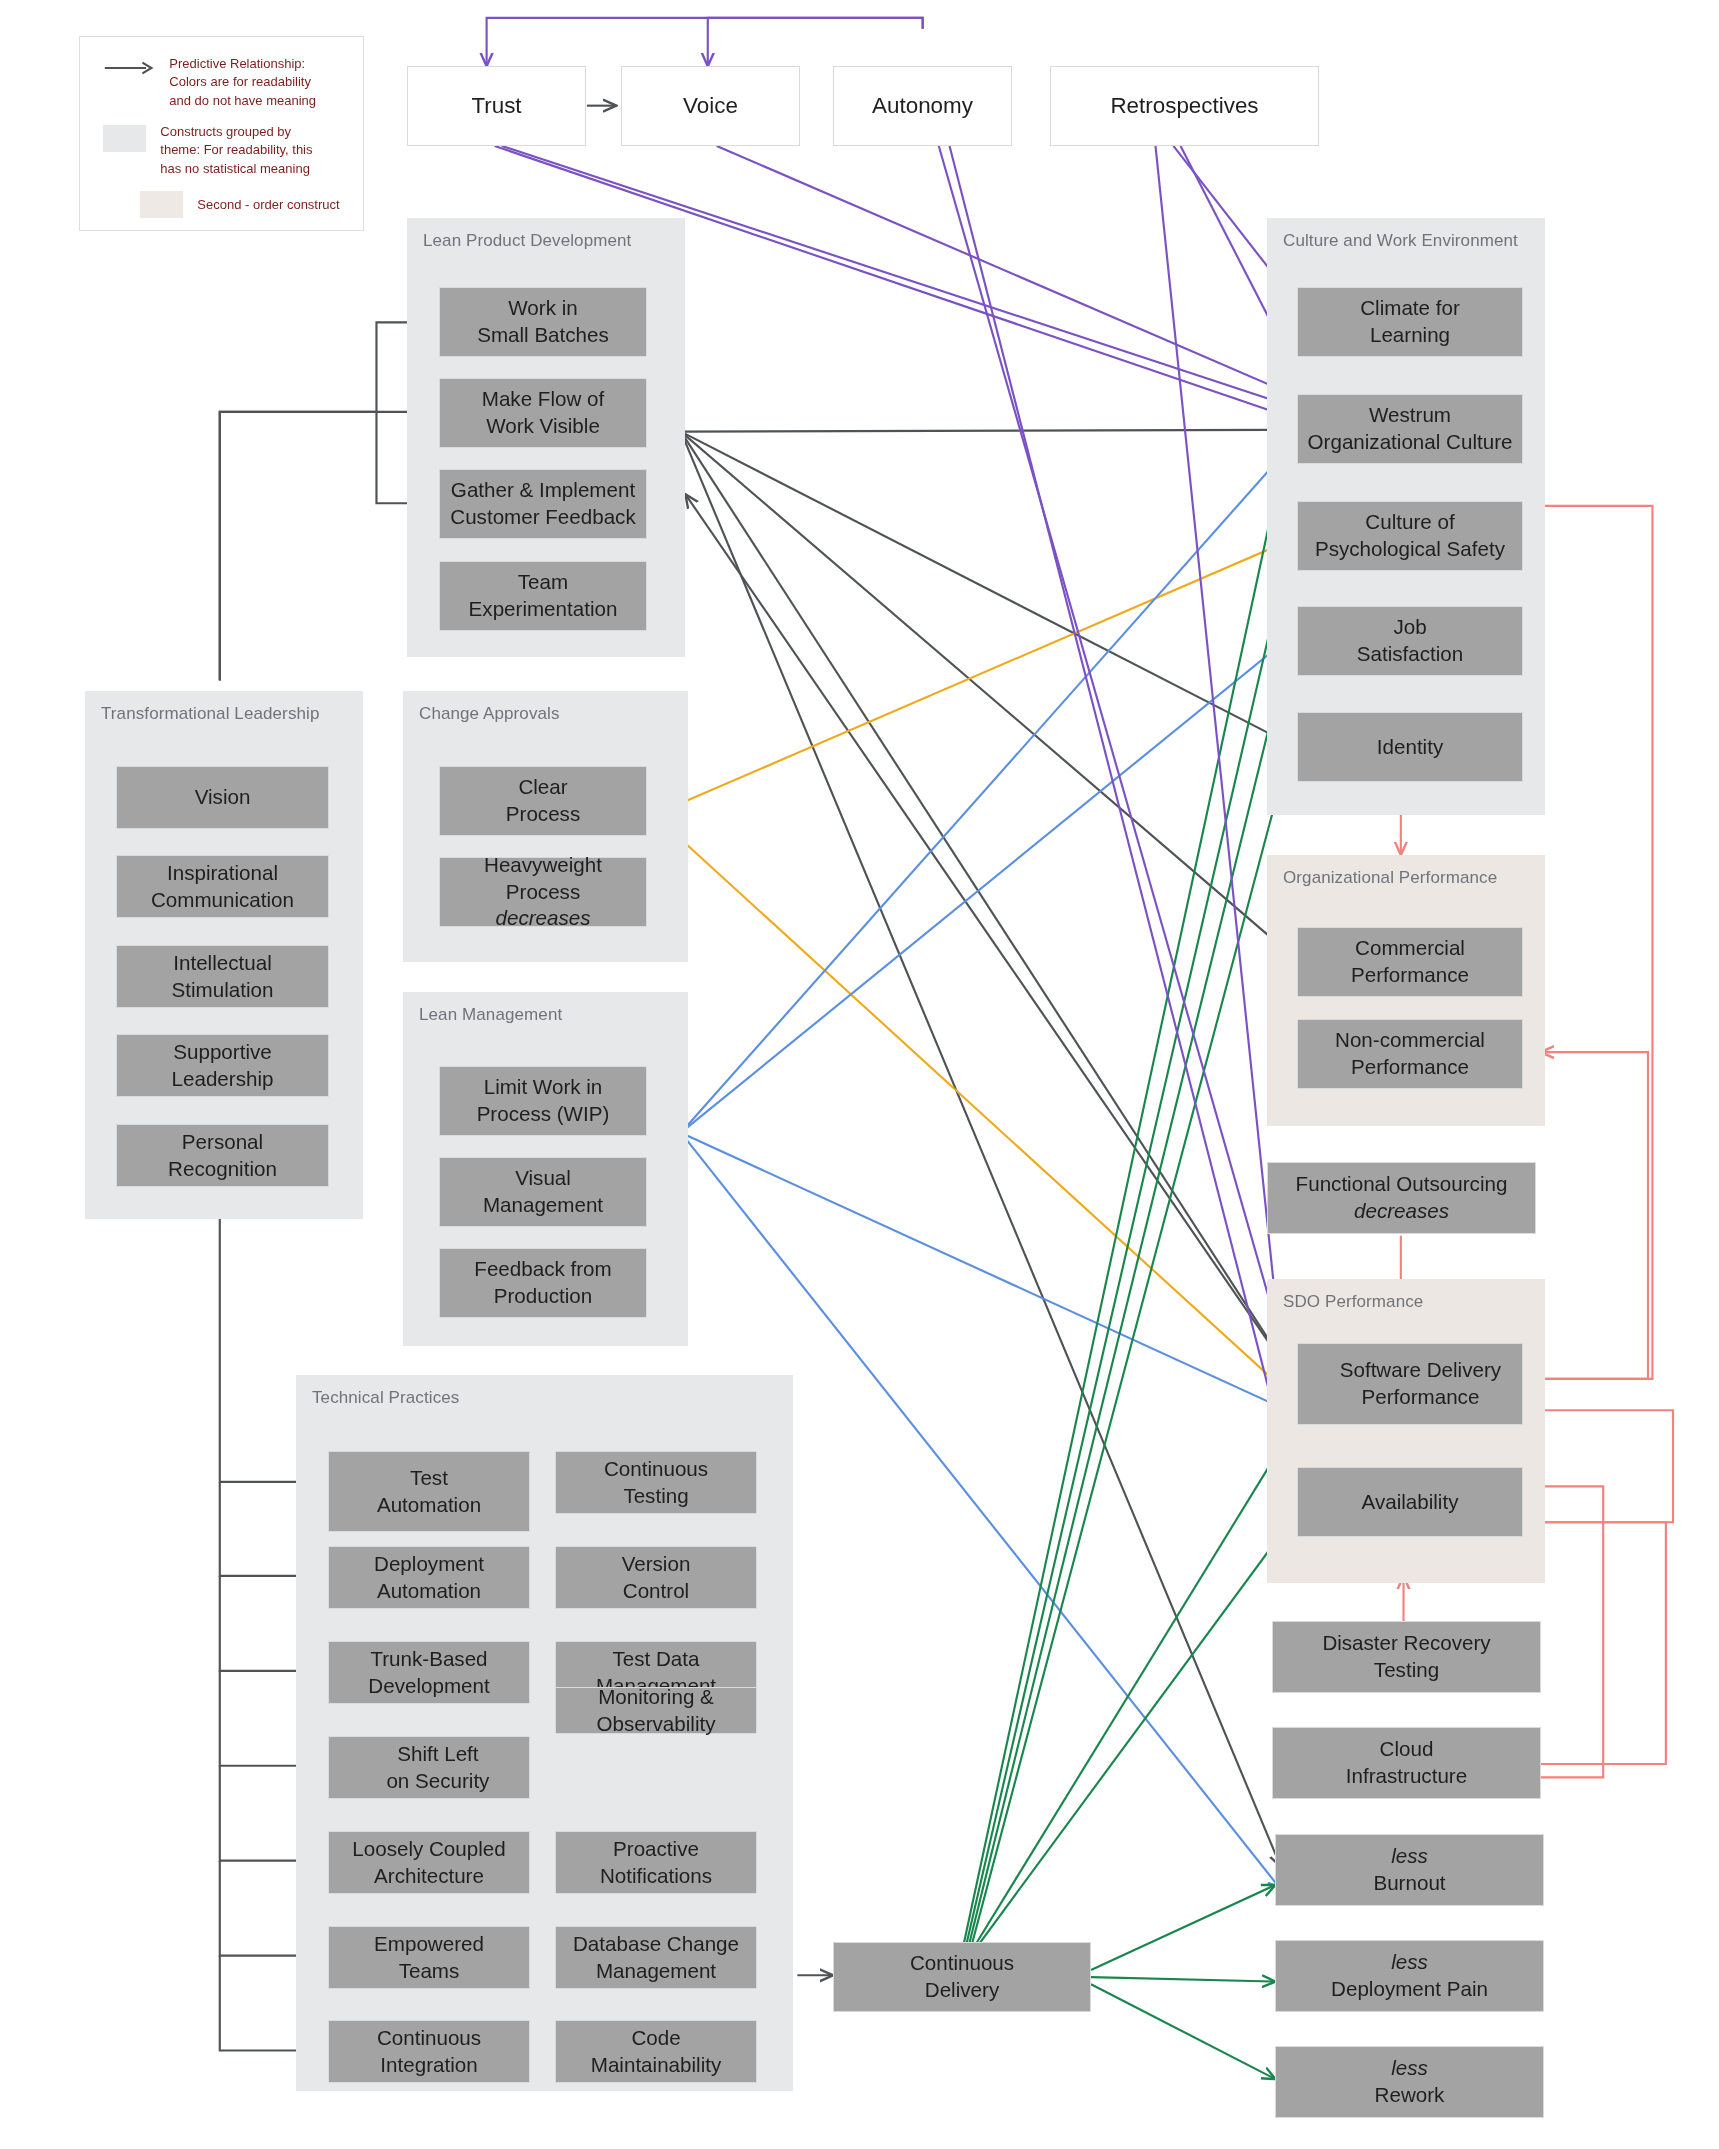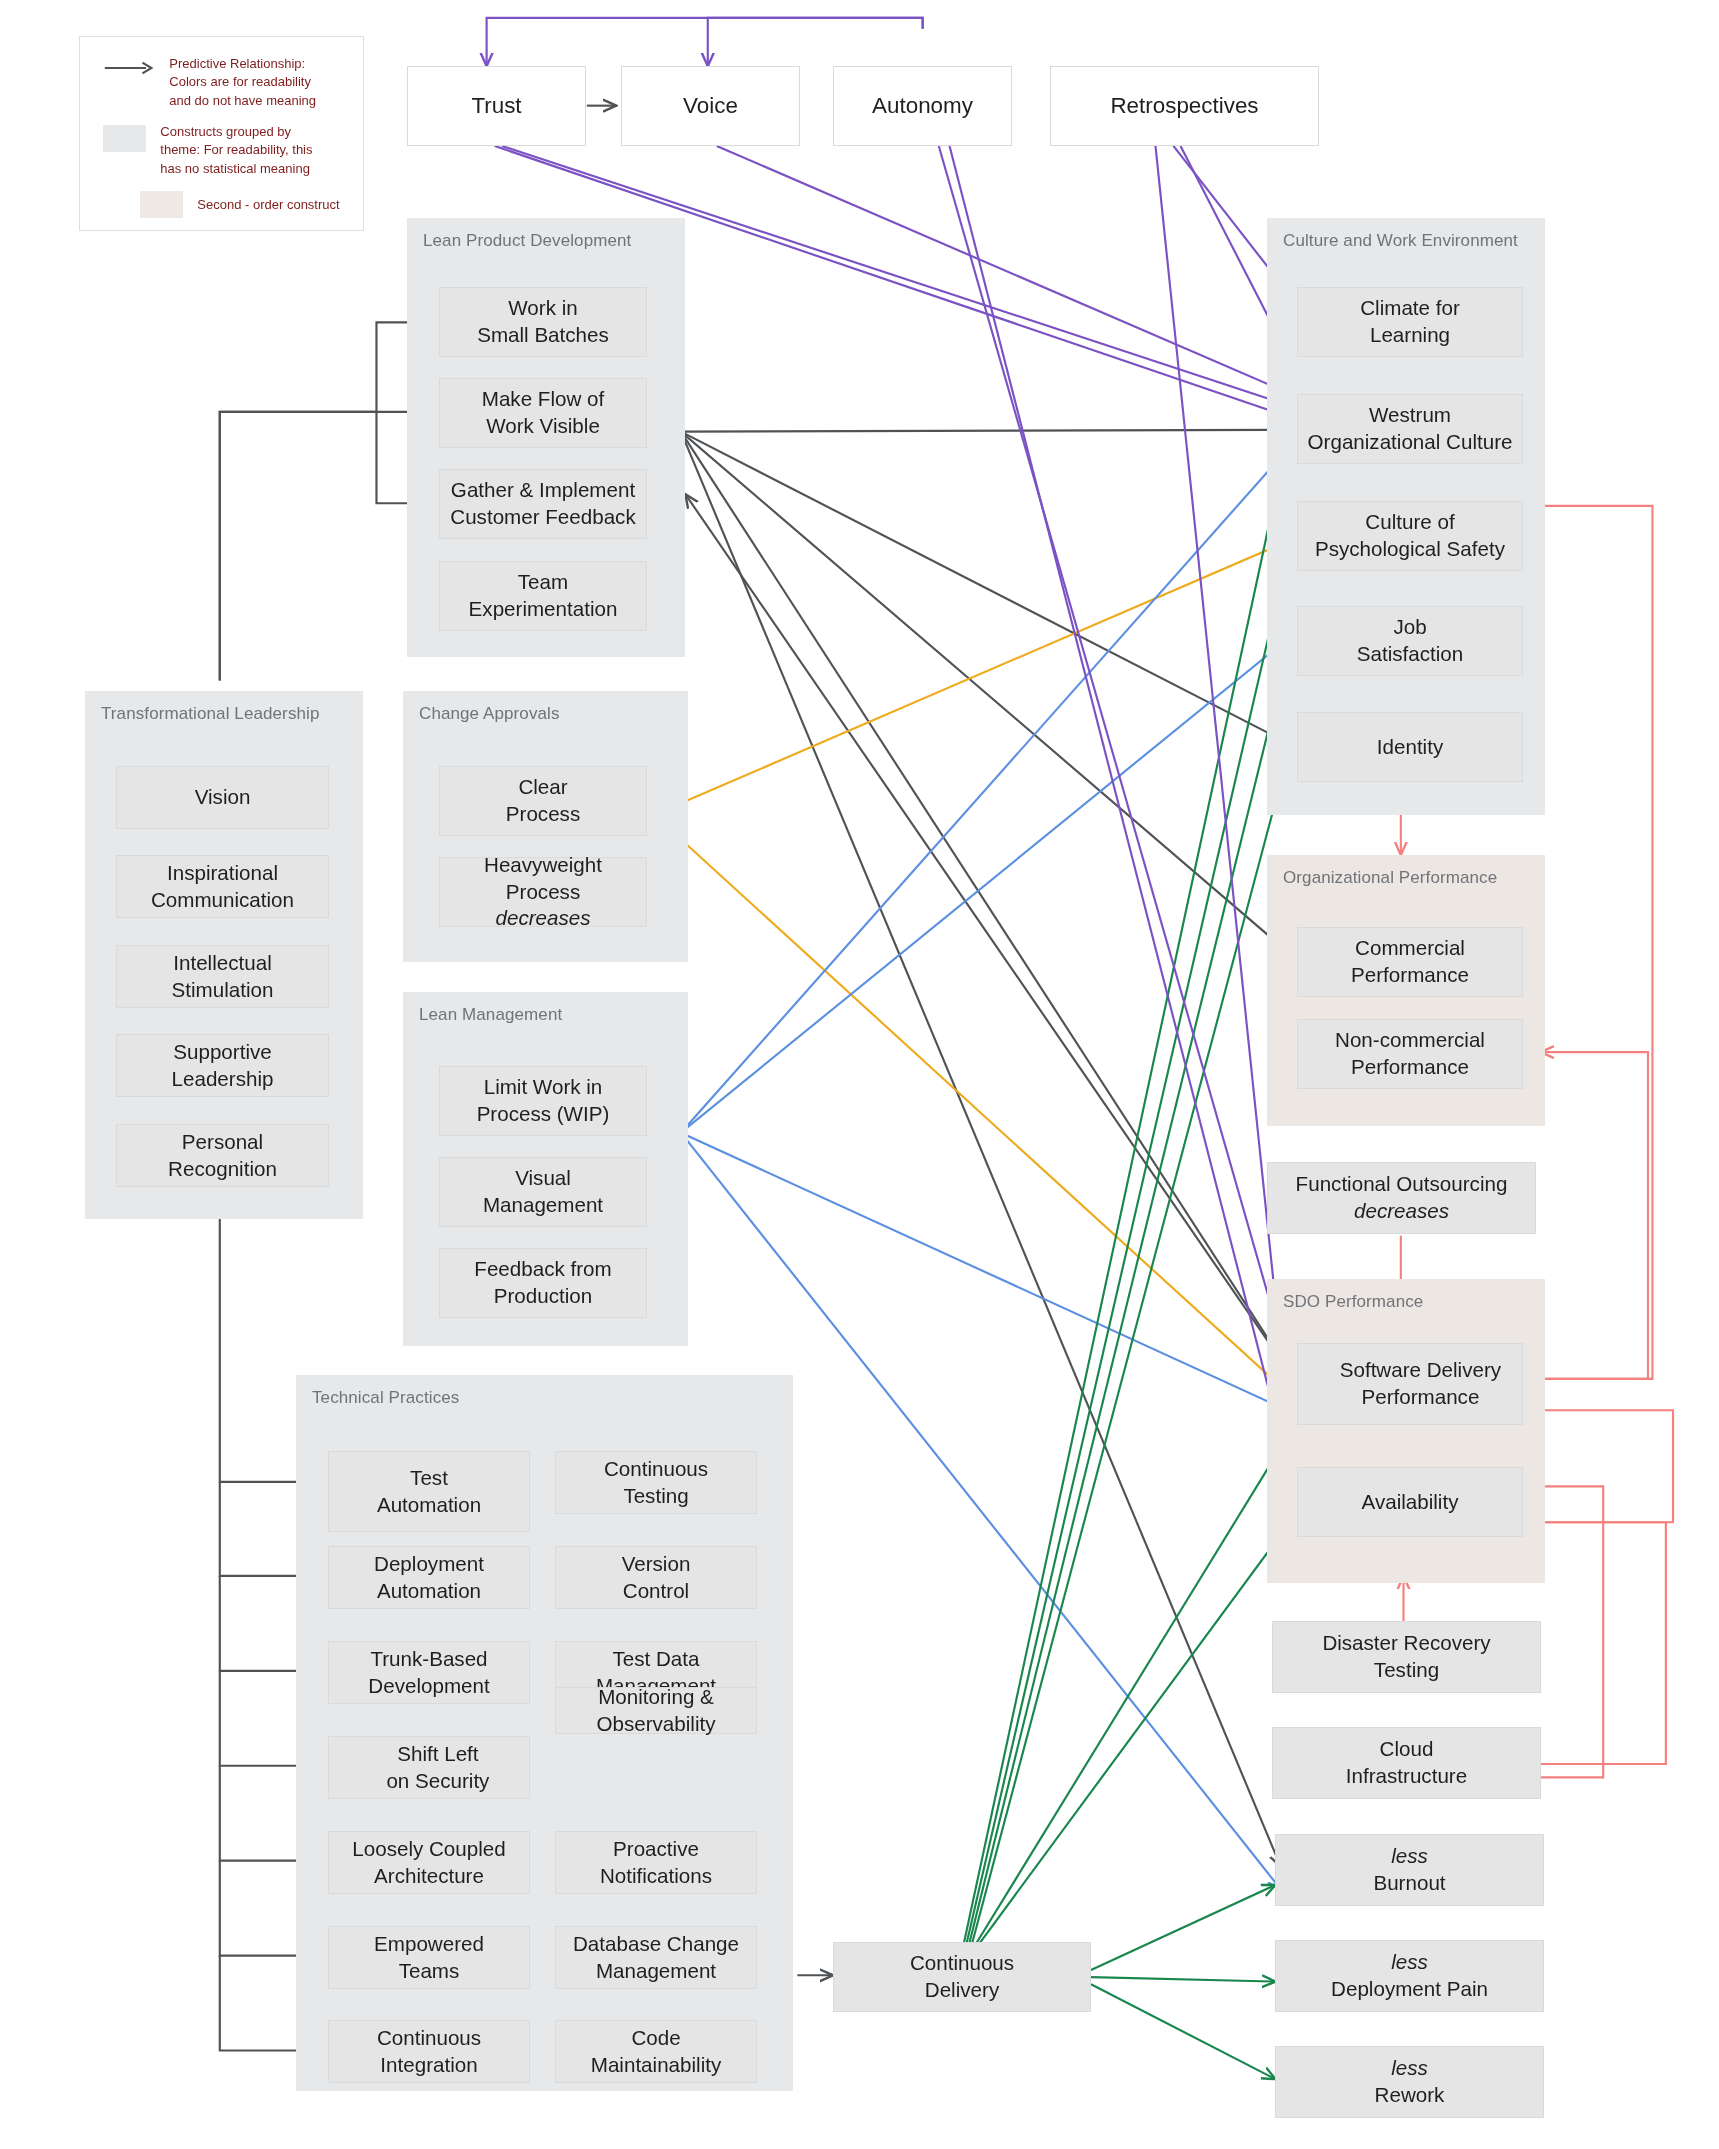--- a/index.html
+++ b/index.html
@@ -14,21 +14,21 @@
   
   .group{position:absolute;background:#e6e8e9;}
   .group.second{background:#ece7e3;}
   .group-title{
     position:absolute;left:16px;top:12.5px;
     font-size:17px;color:#70747a;letter-spacing:0.1px;white-space:nowrap;
   }
 
   
   .node{
-    position:absolute;background:#e5e5e5;border:0.9px solid #d8dadc;
+    position:absolute;background:#a3a3a3;border:0.9px solid #d8dadc;
     display:flex;align-items:center;justify-content:center;
     text-align:center;box-sizing:border-box;
     font-size:20.6px;color:#1f1f1f;line-height:1.30;
     padding:3.6px 7.2px;
   }
   .node .l1,.node .l2{display:block;}
   .node .it{font-style:italic;}
 
   
   .topnode{position:absolute;background:#ffffff;border:0.9px solid #d8dadc;

